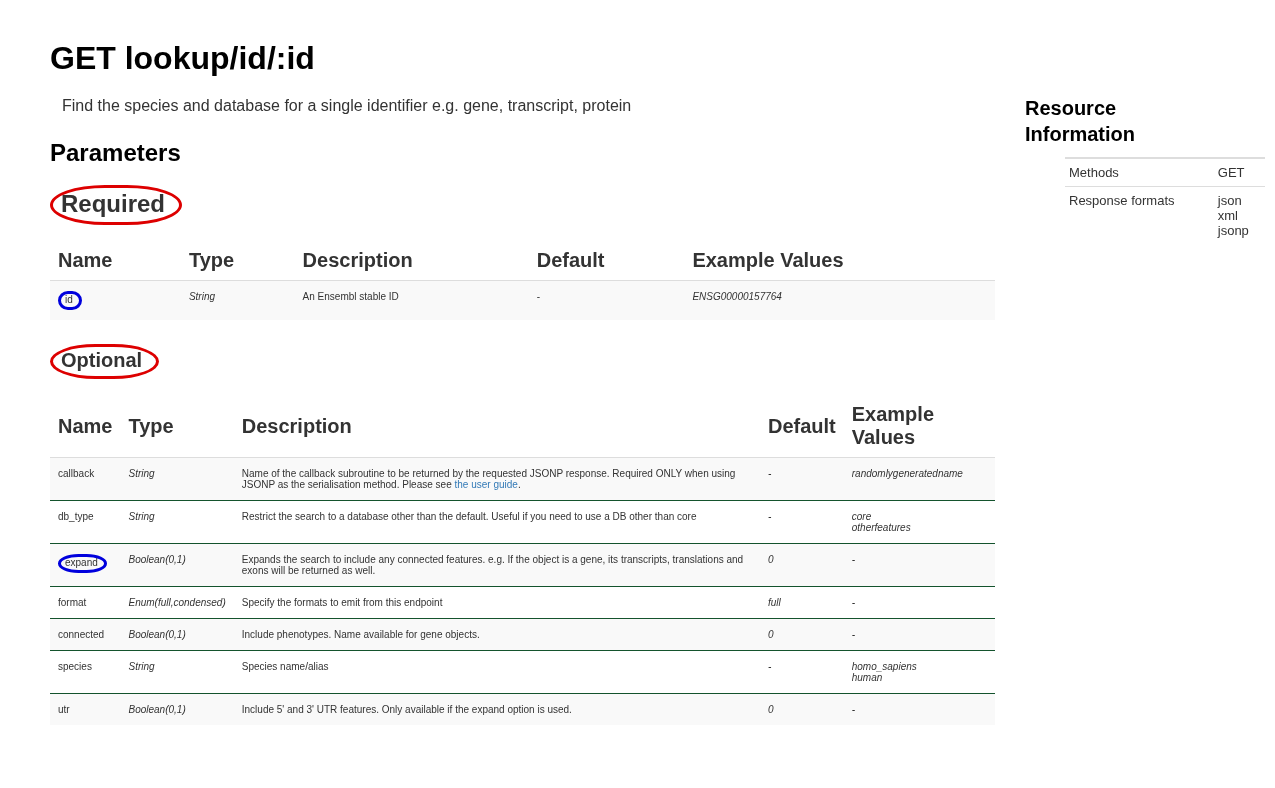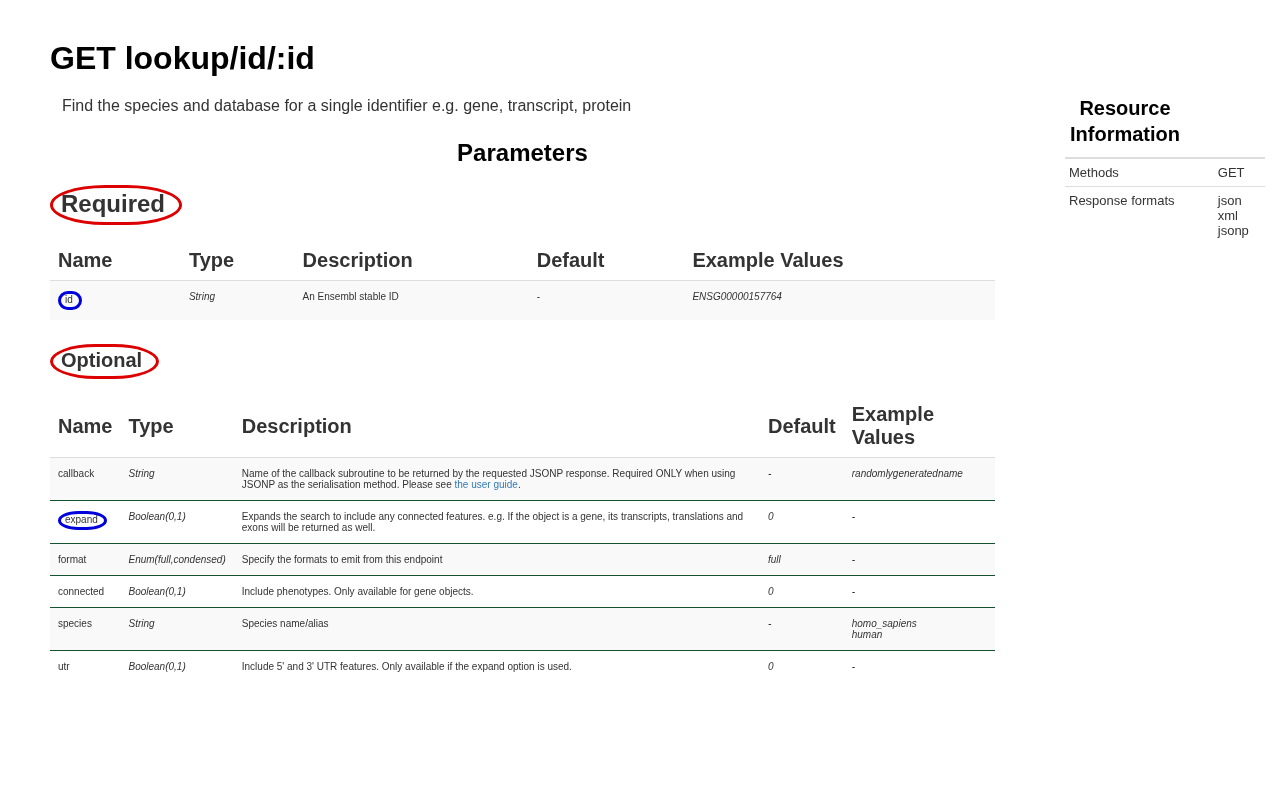--- a/index.html
+++ b/index.html
@@ -12,21 +12,21 @@
     background: #fff;
   }
   .page {
     display: flex;
     gap: 30px;
   }
   .main { flex: 1; max-width: 970px; }
   .sidebar { width: 200px; padding-top: 55px; }
   h1 { font-size: 32px; margin: 0 0 20px 0; font-weight: bold; color: #000; }
   .subtitle { font-size: 16px; margin: 0 0 24px 12px; color: #333; }
-  h2 { font-size: 24px; margin: 0 0 18px 0; font-weight: bold; color: #000; text-align: center; }
+  h2 { font-size: 24px; margin: 0 0 18px 0; font-weight: bold; color: #000; }
   .circled-red {
     border: 3px solid #d00;
     border-radius: 50%/60%;
     padding: 2px 14px 4px 8px;
     display: inline-block;
   }
   .circled-blue {
     border: 3px solid #00d;
     border-radius: 50%/60%;
     padding: 0px 6px 2px 4px;
@@ -119,37 +119,45 @@
       </thead>
       <tbody id="optional-body">
           <tr>
             <td>callback</td>
             <td class="italic">String</td>
             <td>Name of the callback subroutine to be returned by the requested JSONP response. Required ONLY when using JSONP as the serialisation method. Please see <a class="link" href="#">the user guide</a>.</td>
             <td class="italic">-</td>
             <td class="italic multi-line">randomlygeneratedname</td>
           </tr>
           <tr>
+            <td>db_type</td>
+            <td class="italic">String</td>
+            <td>Restrict the search to a database other than the default. Useful if you need to use a DB other than core</td>
+            <td class="italic">-</td>
+            <td class="italic multi-line">core
+otherfeatures</td>
+          </tr>
+          <tr>
             <td><span class="circled-blue">expand</span></td>
             <td class="italic">Boolean(0,1)</td>
             <td>Expands the search to include any connected features. e.g. If the object is a gene, its transcripts, translations and exons will be returned as well.</td>
             <td class="italic">0</td>
             <td class="italic multi-line">-</td>
           </tr>
           <tr>
             <td>format</td>
             <td class="italic">Enum(full,condensed)</td>
             <td>Specify the formats to emit from this endpoint</td>
             <td class="italic">full</td>
             <td class="italic multi-line">-</td>
           </tr>
           <tr>
             <td>connected</td>
             <td class="italic">Boolean(0,1)</td>
-            <td>Include phenotypes. Only available for gene objects.</td>
+            <td>Include phenotypes. Name available for gene objects.</td>
             <td class="italic">0</td>
             <td class="italic multi-line">-</td>
           </tr>
           <tr>
             <td>species</td>
             <td class="italic">String</td>
             <td>Species name/alias</td>
             <td class="italic">-</td>
             <td class="italic multi-line">homo_sapiens
 human</td>

